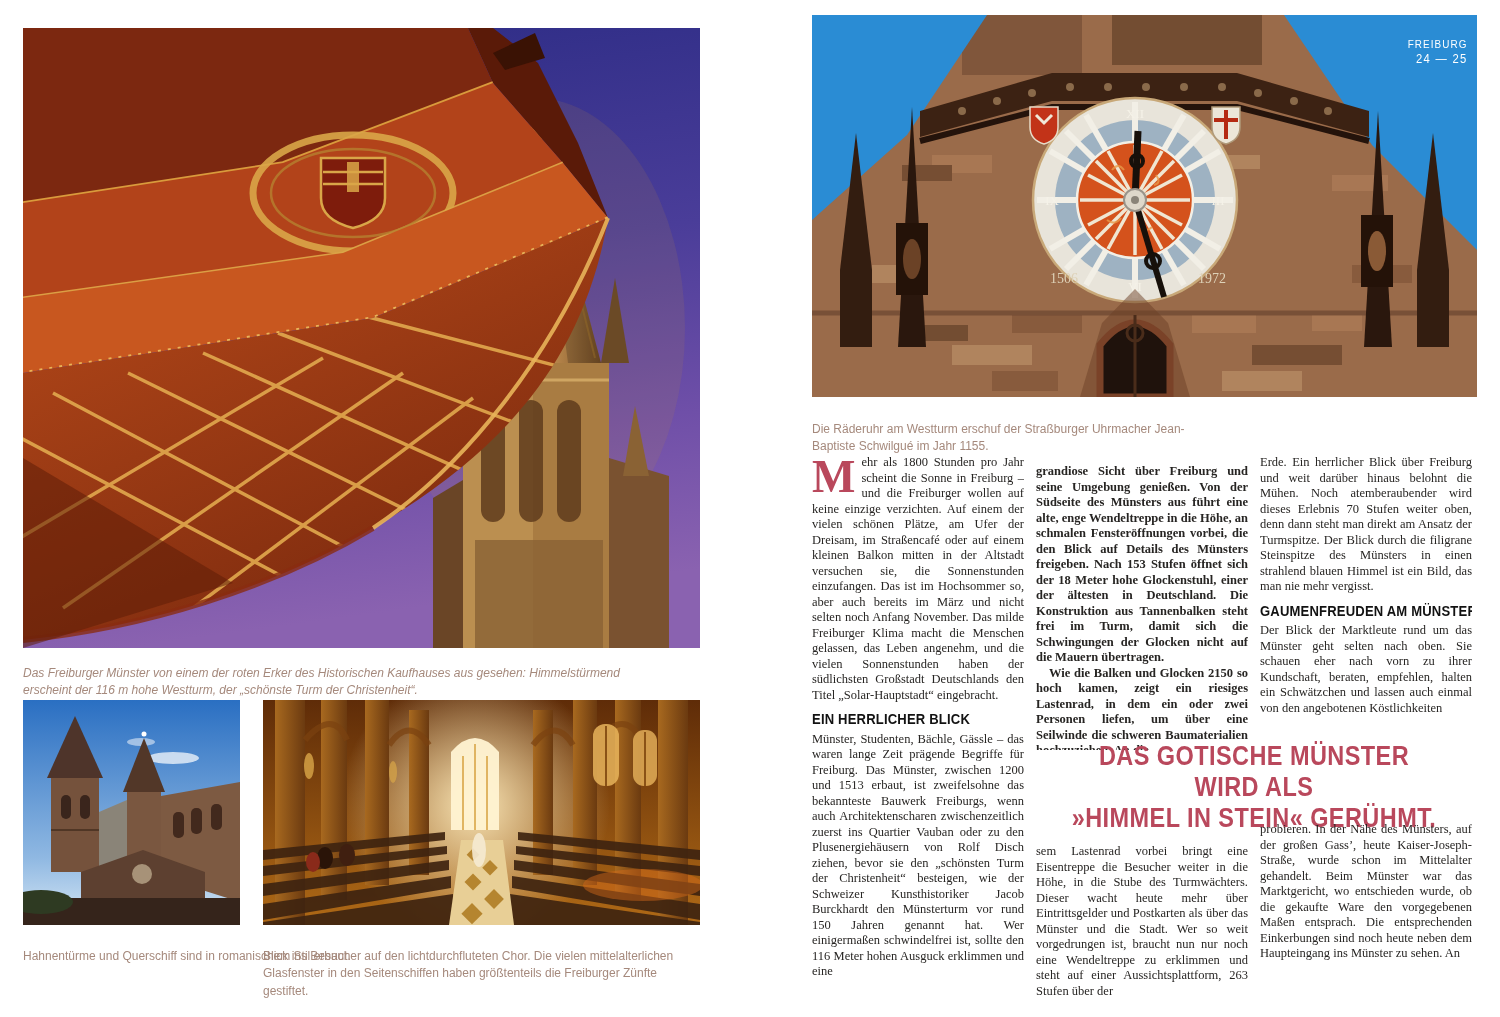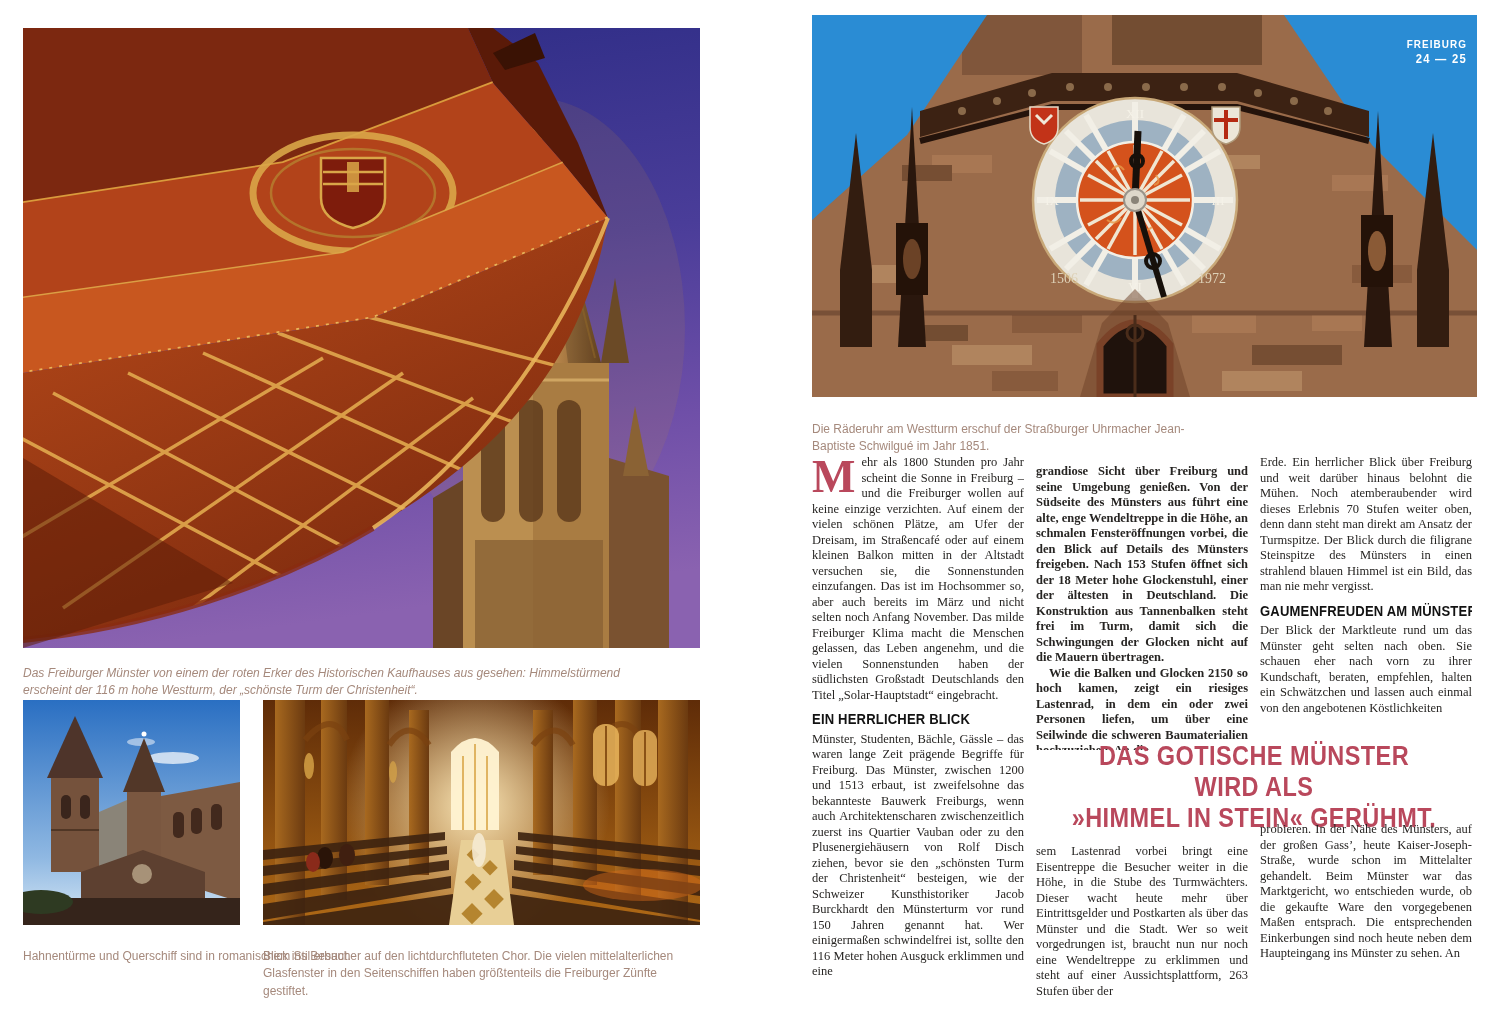--- a/index.html
+++ b/index.html
@@ -23,21 +23,21 @@
            color:#121212;margin:9px 0 4px 0;transform:scaleX(.9);transform-origin:0 50%;
            white-space:nowrap;letter-spacing:.2px;}
   .dropcap{float:left;font-weight:700;font-size:46px;line-height:39px;padding:2px 6px 0 0;
            color:#b9485c;font-family:"Liberation Serif",serif;}
 
   .pullquote{position:absolute;left:1036px;top:741px;width:436px;text-align:center;
              font-family:"Liberation Sans",sans-serif;font-weight:700;font-size:27px;
              line-height:31px;color:#b9485c;transform:scaleX(.87);letter-spacing:.5px;}
 
   .page-header{position:absolute;right:33px;top:38px;text-align:right;color:#ffffff;
-               font-family:"Liberation Sans",sans-serif;font-weight:700;}
+               font-family:"Liberation Sans",sans-serif;font-weight:400;}
   .page-header .sec{font-size:11px;letter-spacing:1.2px;transform:scaleX(.9);transform-origin:100% 50%;}
   .page-header .pgs{font-size:12.5px;letter-spacing:1.4px;margin-top:2px;transform:scaleX(.9);transform-origin:100% 50%;}
 
   .clockdate{font-family:"Liberation Serif",serif;}
 </style>
 </head>
 <body>
 
 <div class="spread">
 
@@ -339,21 +339,21 @@
         <line x1="323" y1="300" x2="323" y2="382" stroke="#4a2c1a" stroke-width="3"></line>
         <circle cx="323" cy="318" r="8" fill="none" stroke="#4a2c1a" stroke-width="3"></circle>
       </g>
     </svg>
     <div class="page-header" style="position:absolute;right:10px;top:23px;">
       <div class="sec">FREIBURG</div>
       <div class="pgs">24 — 25</div>
     </div>
   </figure>
 
-  <p class="caption" style="left:812px;top:409px;width:400px;">Die Räderuhr am Westturm erschuf der Straßburger Uhrmacher Jean-Baptiste Schwilgué im Jahr 1851.</p>
+  <p class="caption" style="left:812px;top:409px;width:400px;">Die Räderuhr am Westturm erschuf der Straßburger Uhrmacher Jean-Baptiste Schwilgué im Jahr 1155.</p>
 
   <div class="colblock" style="left:812px;top:455px;height:528px;overflow:hidden;">
     <p><span class="dropcap">M</span><span>ehr als 1800 Stunden pro Jahr scheint die Sonne in Freiburg – und die Freiburger wollen auf keine einzige verzichten. Auf einem der vielen schönen Plätze, am Ufer der Dreisam, im Straßencafé oder auf einem kleinen Balkon mitten in der Altstadt versuchen sie, die Sonnenstunden einzufangen. Das ist im Hochsommer so, aber auch bereits im März und nicht selten noch Anfang November. Das milde Freiburger Klima macht die Menschen gelassen, das Leben angenehm, und die vielen Sonnenstunden haben der südlichsten Großstadt Deutschlands den Titel „Solar-Hauptstadt“ eingebracht.</span></p>
     <h3 class="subhead">EIN HERRLICHER BLICK</h3>
     <p>Münster, Studenten, Bächle, Gässle – das waren lange Zeit prägende Begriffe für Freiburg. Das Münster, zwischen 1200 und 1513 erbaut, ist zweifelsohne das bekannteste Bauwerk Freiburgs, wenn auch Architektenscharen zwischenzeitlich zuerst ins Quartier Vauban oder zu den Plusenergiehäusern von Rolf Disch ziehen, bevor sie den „schönsten Turm der Christenheit“ besteigen, wie der Schweizer Kunsthistoriker Jacob Burckhardt den Münsterturm vor rund 150 Jahren genannt hat. Wer einigermaßen schwindelfrei ist, sollte den 116 Meter hohen Ausguck erklimmen und eine</p>
   </div>
 
   <div class="colblock clip285" style="left:1036px;top:464px;font-weight:bold;">
     <p class="cont">grandiose Sicht über Freiburg und seine Umgebung genießen. Von der Südseite des Münsters aus führt eine alte, enge Wendeltreppe in die Höhe, an schmalen Fensteröffnungen vorbei, die den Blick auf Details des Münsters freigeben. Nach 153 Stufen öffnet sich der 18 Meter hohe Glockenstuhl, einer der ältesten in Deutschland. Die Konstruktion aus Tannenbalken steht frei im Turm, damit sich die Schwingungen der Glocken nicht auf die Mauern übertragen.</p>
     <p class="indent">Wie die Balken und Glocken 2150 so hoch kamen, zeigt ein riesiges Lastenrad, in dem ein oder zwei Personen liefen, um über eine Seilwinde die schweren Baumaterialien hochzuziehen. An die-</p>

